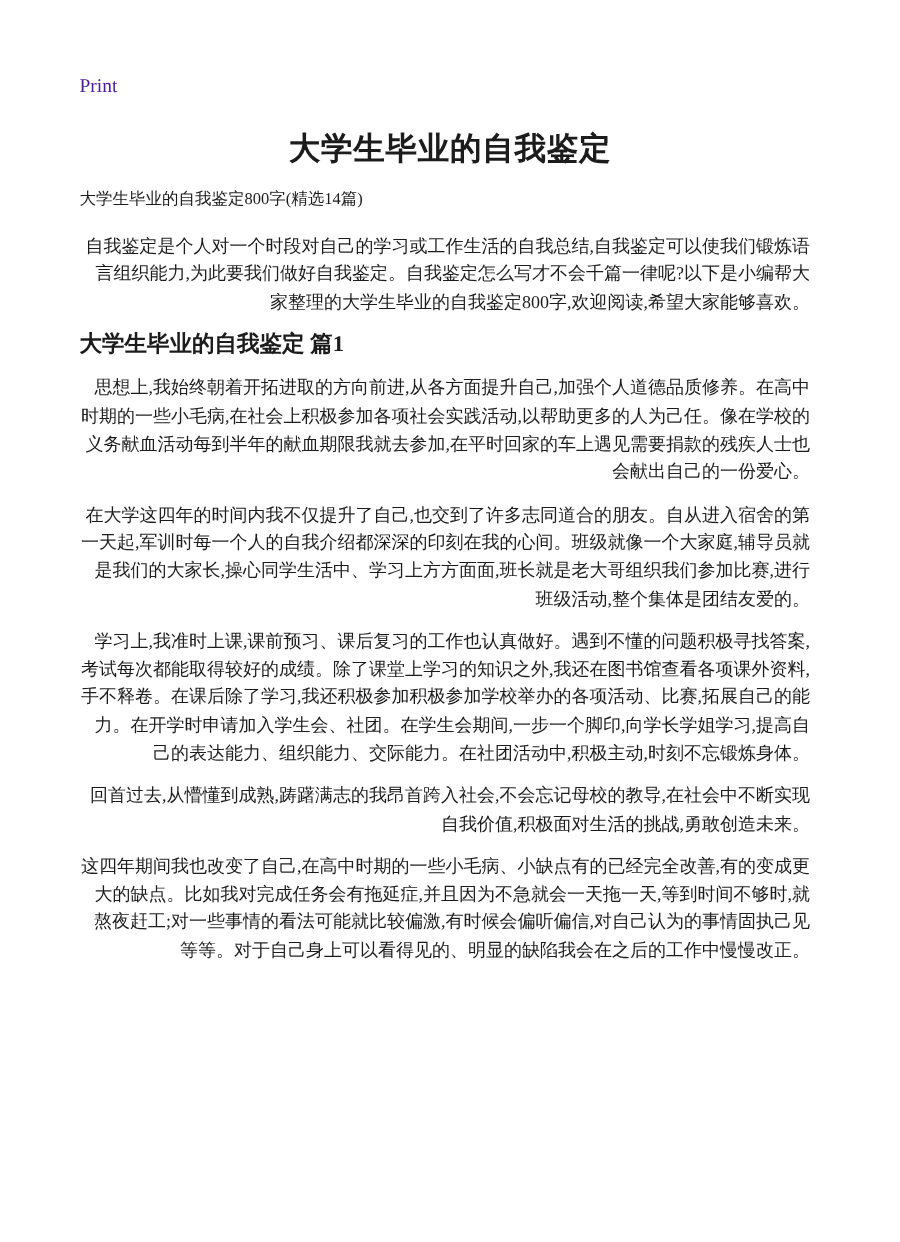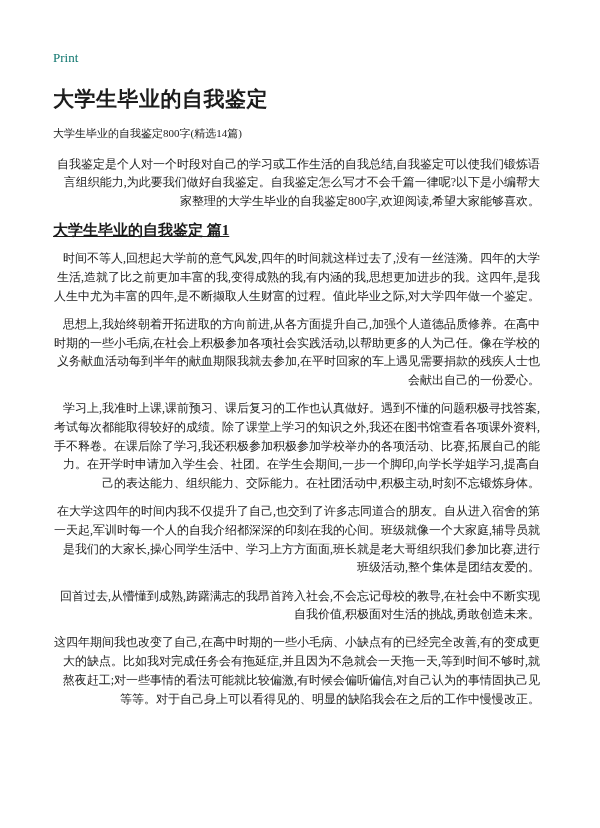--- a/index.html
+++ b/index.html
@@ -18,30 +18,30 @@
     box-sizing: border-box;
     width: 600px;
     height: 828px;
     padding: 48px 53px 0 53px;
     background: #ffffff;
   }
   .print-link {
     display: inline-block;
     font-size: 13px;
     line-height: 14px;
-    color: #0f766e;
+    color: #4c1d95;
     text-decoration: none;
     cursor: pointer;
   }
   .doc-title {
     margin: 22px 0 14px 0;
     font-size: 21px;
     line-height: 22px;
     font-weight: bold;
-    text-align: left;
+    text-align: center;
     color: #1c1c1c;
     letter-spacing: 0.5px;
   }
   .subtitle {
     font-size: 11px;
     line-height: 18.7px;
     margin: 0 0 12px 0;
   }
   .body-text {
     width: 487px;
@@ -50,43 +50,41 @@
     margin: 9.5px 0;
     text-align: right;
     word-break: break-all;
     line-break: anywhere;
   }
   .section-heading {
     font-size: 15px;
     line-height: 19px;
     font-weight: bold;
     margin: 10px 0 0 0;
-    text-decoration: underline;
   }
 </style>
 </head>
 <body>
 
 <div class="page">
 
   <a class="print-link">Print</a>
 
   <h1 class="doc-title">大学生毕业的自我鉴定</h1>
 
   <div class="subtitle">大学生毕业的自我鉴定800字(精选14篇)</div>
 
   <p class="body-text">自我鉴定是个人对一个时段对自己的学习或工作生活的自我总结,自我鉴定可以使我们锻炼语言组织能力,为此要我们做好自我鉴定。自我鉴定怎么写才不会千篇一律呢?以下是小编帮大家整理的大学生毕业的自我鉴定800字,欢迎阅读,希望大家能够喜欢。</p>
 
   <h2 class="section-heading">大学生毕业的自我鉴定 篇1</h2>
 
-  <p class="body-text">时间不等人,回想起大学前的意气风发,四年的时间就这样过去了,没有一丝涟漪。四年的大学生活,造就了比之前更加丰富的我,变得成熟的我,有内涵的我,思想更加进步的我。这四年,是我人生中尤为丰富的四年,是不断撷取人生财富的过程。值此毕业之际,对大学四年做一个鉴定。</p>
 
   <p class="body-text">思想上,我始终朝着开拓进取的方向前进,从各方面提升自己,加强个人道德品质修养。在高中时期的一些小毛病,在社会上积极参加各项社会实践活动,以帮助更多的人为己任。像在学校的义务献血活动每到半年的献血期限我就去参加,在平时回家的车上遇见需要捐款的残疾人士也会献出自己的一份爱心。</p>
 
+  <p class="body-text">在大学这四年的时间内我不仅提升了自己,也交到了许多志同道合的朋友。自从进入宿舍的第一天起,军训时每一个人的自我介绍都深深的印刻在我的心间。班级就像一个大家庭,辅导员就是我们的大家长,操心同学生活中、学习上方方面面,班长就是老大哥组织我们参加比赛,进行班级活动,整个集体是团结友爱的。</p>
+
   <p class="body-text">学习上,我准时上课,课前预习、课后复习的工作也认真做好。遇到不懂的问题积极寻找答案,考试每次都能取得较好的成绩。除了课堂上学习的知识之外,我还在图书馆查看各项课外资料,手不释卷。在课后除了学习,我还积极参加积极参加学校举办的各项活动、比赛,拓展自己的能力。在开学时申请加入学生会、社团。在学生会期间,一步一个脚印,向学长学姐学习,提高自己的表达能力、组织能力、交际能力。在社团活动中,积极主动,时刻不忘锻炼身体。</p>
-
-  <p class="body-text">在大学这四年的时间内我不仅提升了自己,也交到了许多志同道合的朋友。自从进入宿舍的第一天起,军训时每一个人的自我介绍都深深的印刻在我的心间。班级就像一个大家庭,辅导员就是我们的大家长,操心同学生活中、学习上方方面面,班长就是老大哥组织我们参加比赛,进行班级活动,整个集体是团结友爱的。</p>
 
   <p class="body-text">回首过去,从懵懂到成熟,踌躇满志的我昂首跨入社会,不会忘记母校的教导,在社会中不断实现自我价值,积极面对生活的挑战,勇敢创造未来。</p>
 
   <p class="body-text">这四年期间我也改变了自己,在高中时期的一些小毛病、小缺点有的已经完全改善,有的变成更大的缺点。比如我对完成任务会有拖延症,并且因为不急就会一天拖一天,等到时间不够时,就熬夜赶工;对一些事情的看法可能就比较偏激,有时候会偏听偏信,对自己认为的事情固执己见等等。对于自己身上可以看得见的、明显的缺陷我会在之后的工作中慢慢改正。</p>
 
 </div>
 
 </body></html>

